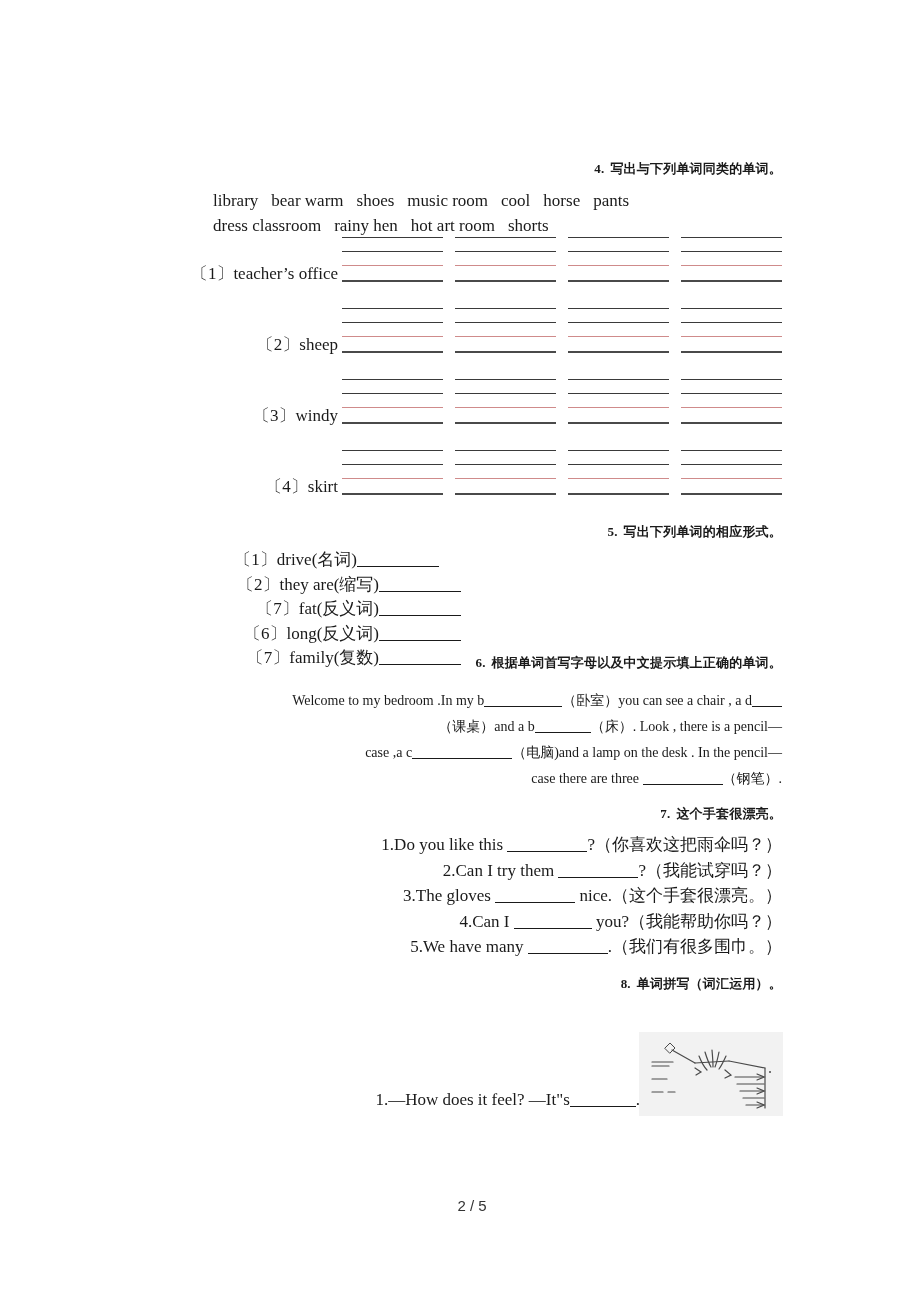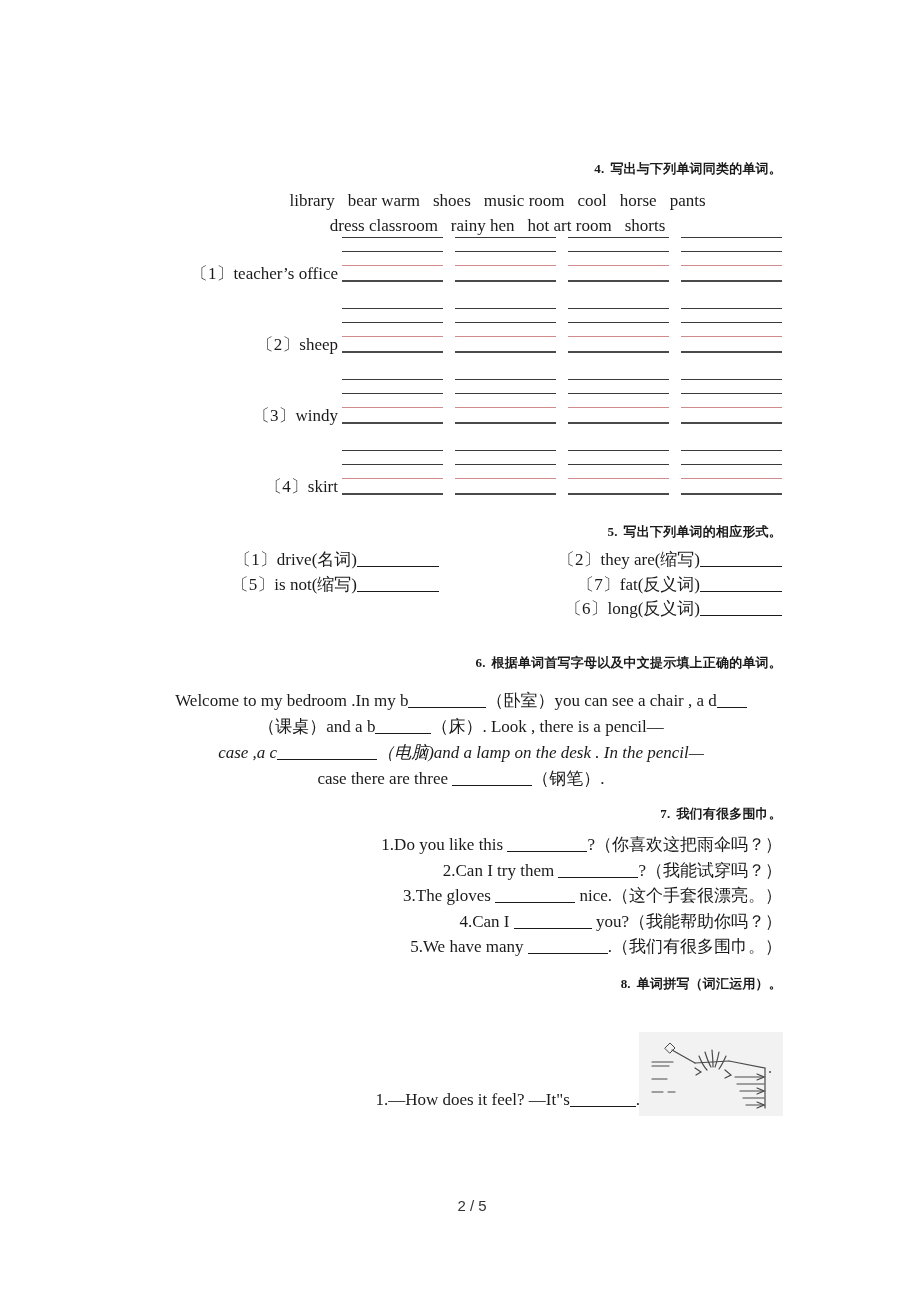--- a/index.html
+++ b/index.html
@@ -28,38 +28,38 @@
   .sec-heading {
     font-weight: bold;
     font-size: 13px;
     text-align: right;
     letter-spacing: .2px;
     white-space: nowrap;
   }
   .sec-heading .num { margin-right: 6px; }
 
   .body-text {
-    font-size: 17px;
+    font-size: 14px;
     line-height: 26px;
-    text-align: center;
+    text-align: right;
   }
 
   .blank {
     display: inline-block;
     border-bottom: 1.3px solid #1a1a1a;
     vertical-align: -2px;
   }
 
   
   #sec4-heading { position: absolute; left: 260px; top: 160px; width: 522px; }
   #sec4-words   { position: absolute; left: 200px; top: 188px; width: 582px; }
   #sec4-words .wordline {
     font-size: 17px;
     line-height: 25px;
-    text-align: center;
+    text-align: left;
     white-space: nowrap;
   }
   #sec4-words .wordline span { margin-left: 13px; }
 
   
   #sec4-rows { position: absolute; left: 120px; top: 222px; width: 662px; }
   .write-row {
     position: relative;
     height: 71px;
   }
@@ -94,20 +94,21 @@
   .fourline i.l3 { top: 28px; border-top: 1.9px solid #cf8b8b; }
   .fourline i.l4 { top: 43px; border-top: 2.1px solid #4a4a4a; }
 
   
   #sec5-heading { position: absolute; left: 400px; top: 523px; width: 382px; }
   #sec5-grid {
     position: absolute;
     left: 140px; top: 548px;
     width: 642px;
     display: flex;
+    flex-direction: column;
   }
   #sec5-grid .col { width: 50%; }
   #sec5-grid .item {
     font-size: 17px;
     line-height: 24.5px;
     text-align: right;
     white-space: nowrap;
   }
   #sec5-grid .col.left .item  { padding-right: 22px; }
   #sec5-grid .col.right .item { padding-right: 0px; }
@@ -289,41 +290,41 @@
       </div>
     </div>
 
   <div class="sec-heading" id="sec5-heading">
     <span class="num">5.</span><span>写出下列单词的相应形式。</span>
   </div>
 
   <div id="sec5-grid">
     <div class="col left">
         <div class="item"><span>〔1〕drive(名词)</span><span class="blank" style="width: 82px;"></span></div>
-        <div class="item"><span>〔5〕is not(缩写)</span><span class="blank" style="width: 82px;"></span></div>
       </div>
     <div class="col right">
         <div class="item"><span>〔2〕they are(缩写)</span><span class="blank" style="width: 82px;"></span></div>
         <div class="item"><span>〔7〕fat(反义词)</span><span class="blank" style="width: 82px;"></span></div>
         <div class="item"><span>〔6〕long(反义词)</span><span class="blank" style="width: 82px;"></span></div>
+        <div class="item"><span>〔7〕family(复数)</span><span class="blank" style="width: 82px;"></span></div>
       </div>
   </div>
 
   <div class="sec-heading" id="sec6-heading">
     <span class="num">6.</span><span>根据单词首写字母以及中文提示填上正确的单词。</span>
   </div>
   <div class="body-text" id="sec6-body">
       <div style="white-space: nowrap;"><span>Welcome to my bedroom .In my b</span><span class="blank" style="width: 78px;"></span><span>（卧室）you can see a chair , a d</span><span class="blank" style="width: 30px;"></span></div>
       <div style="white-space: nowrap;"><span>（课桌）and a b</span><span class="blank" style="width: 56px;"></span><span>（床）. Look , there is a pencil—</span></div>
-      <div style="white-space: nowrap; font-style: italic;"><span>case ,a c</span><span class="blank" style="width: 100px;"></span><span>（电脑)and a lamp on the desk . In the pencil—</span></div>
+      <div style="white-space: nowrap;"><span>case ,a c</span><span class="blank" style="width: 100px;"></span><span>（电脑)and a lamp on the desk . In the pencil—</span></div>
       <div style="white-space: nowrap;"><span>case there are three </span><span class="blank" style="width: 80px;"></span><span>（钢笔）.</span></div>
     </div>
 
   <div class="sec-heading" id="sec7-heading">
-    <span class="num">7.</span><span>我们有很多围巾。</span>
+    <span class="num">7.</span><span>这个手套很漂亮。</span>
   </div>
   <div id="sec7-list">
       <div class="item"><span>1.Do you like this </span><span class="blank" style="width: 80px;"></span><span>?（你喜欢这把雨伞吗？）</span></div>
       <div class="item"><span>2.Can I try them </span><span class="blank" style="width: 80px;"></span><span>?（我能试穿吗？）</span></div>
       <div class="item"><span>3.The gloves </span><span class="blank" style="width: 80px;"></span><span> nice.（这个手套很漂亮。）</span></div>
       <div class="item"><span>4.Can I </span><span class="blank" style="width: 78px;"></span><span> you?（我能帮助你吗？）</span></div>
       <div class="item"><span>5.We have many </span><span class="blank" style="width: 80px;"></span><span>.（我们有很多围巾。）</span></div>
     </div>
 
   <div class="sec-heading" id="sec8-heading">

